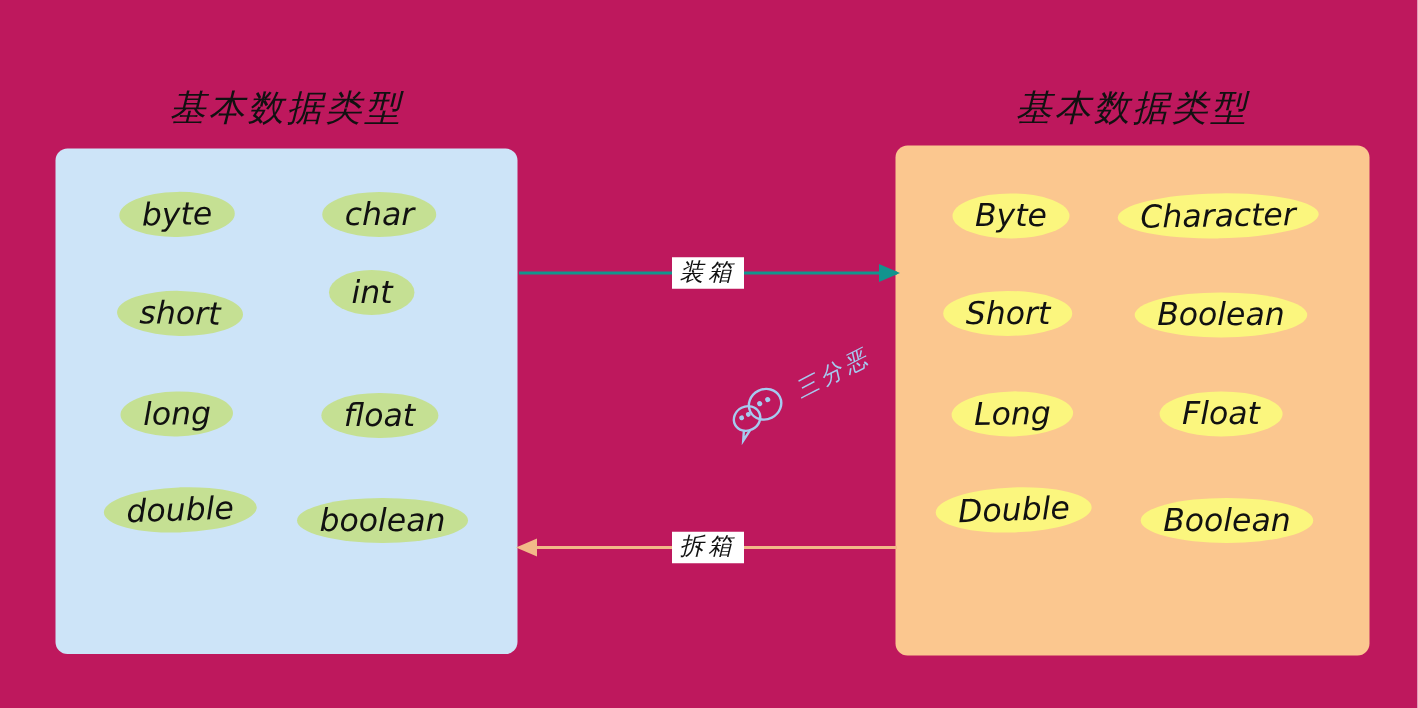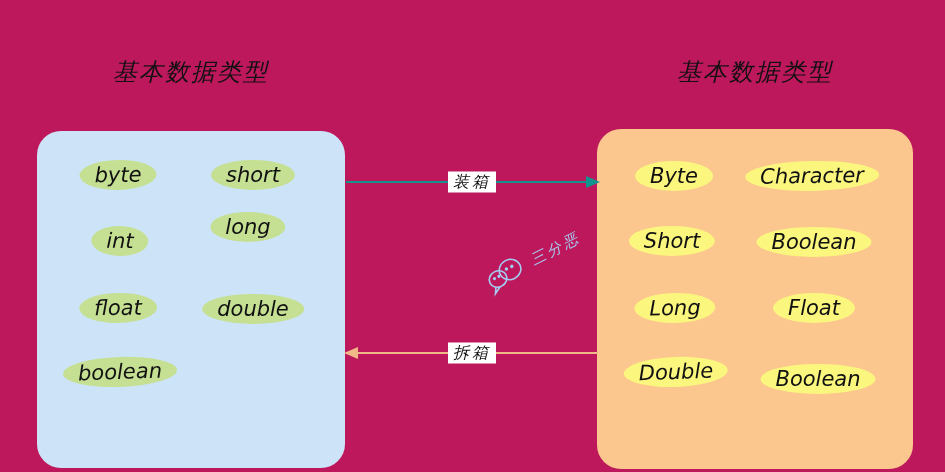--- a/index.html
+++ b/index.html
@@ -22,21 +22,21 @@
     font-family: "Liberation Serif", "DejaVu Serif", serif;
     font-size: 24px;
     letter-spacing: 2px;
     color: #111111;
     white-space: nowrap;
   }
   .left-title  { left: 37px;  width: 308px; }
   .right-title { left: 597px; width: 316px; }
 
   
-  .panel { position: absolute; border-radius: 24px; margin-top: 32px; }
+  .panel { position: absolute; border-radius: 8px; }
   .left-panel {
     left: 37px; top: 99px; width: 308px; height: 337px;
     background: #cde4f8;
   }
   .right-panel {
     left: 597px; top: 97px; width: 316px; height: 340px;
     background: #fbc78f;
   }
 
   
@@ -69,21 +69,21 @@
   .right-panel .pill:nth-child(3) { left: 75px;  top: 112px; }
   .right-panel .pill:nth-child(4) { left: 217px; top: 113px; }
   .right-panel .pill:nth-child(5) { left: 78px;  top: 179px; transform: translate(-50%,-50%) rotate(-1deg); }
   .right-panel .pill:nth-child(6) { left: 217px; top: 179px; }
   .right-panel .pill:nth-child(7) { left: 79px;  top: 243px; transform: translate(-50%,-50%) rotate(-2deg); }
   .right-panel .pill:nth-child(8) { left: 221px; top: 250px; }
 
   
   .arrow { position: absolute; left: 346px; width: 252px; height: 2px; }
   .arrow.boxing   { top: 181px; }
-  .arrow.unboxing { top: 352px; }
+  .arrow.unboxing { top: 364px; }
   .arrow .line { position: absolute; left: 0; right: 0; top: 0; height: 2px; }
   .boxing .line   { background: #12948e; }
   .unboxing .line { background: #f2b988; }
   .head { position: absolute; width: 0; height: 0; top: -5px; }
   .head-right {
     right: -2px;
     border-top: 6px solid transparent;
     border-bottom: 6px solid transparent;
     border-left: 14px solid #12948e;
   }
@@ -131,20 +131,21 @@
 <body>
 
 <div class="canvas">
 
   <div class="panel-title left-title">基本数据类型</div>
 
   <div class="panel-title right-title">基本数据类型</div>
 
   <div class="panel left-panel">
     <span class="pill">byte</span>
+    <span class="pill">char</span>
     <span class="pill">short</span>
     <span class="pill">int</span>
     <span class="pill">long</span>
     <span class="pill">float</span>
     <span class="pill">double</span>
     <span class="pill">boolean</span>
   </div>
 
   <div class="panel right-panel">
     <span class="pill">Byte</span>

